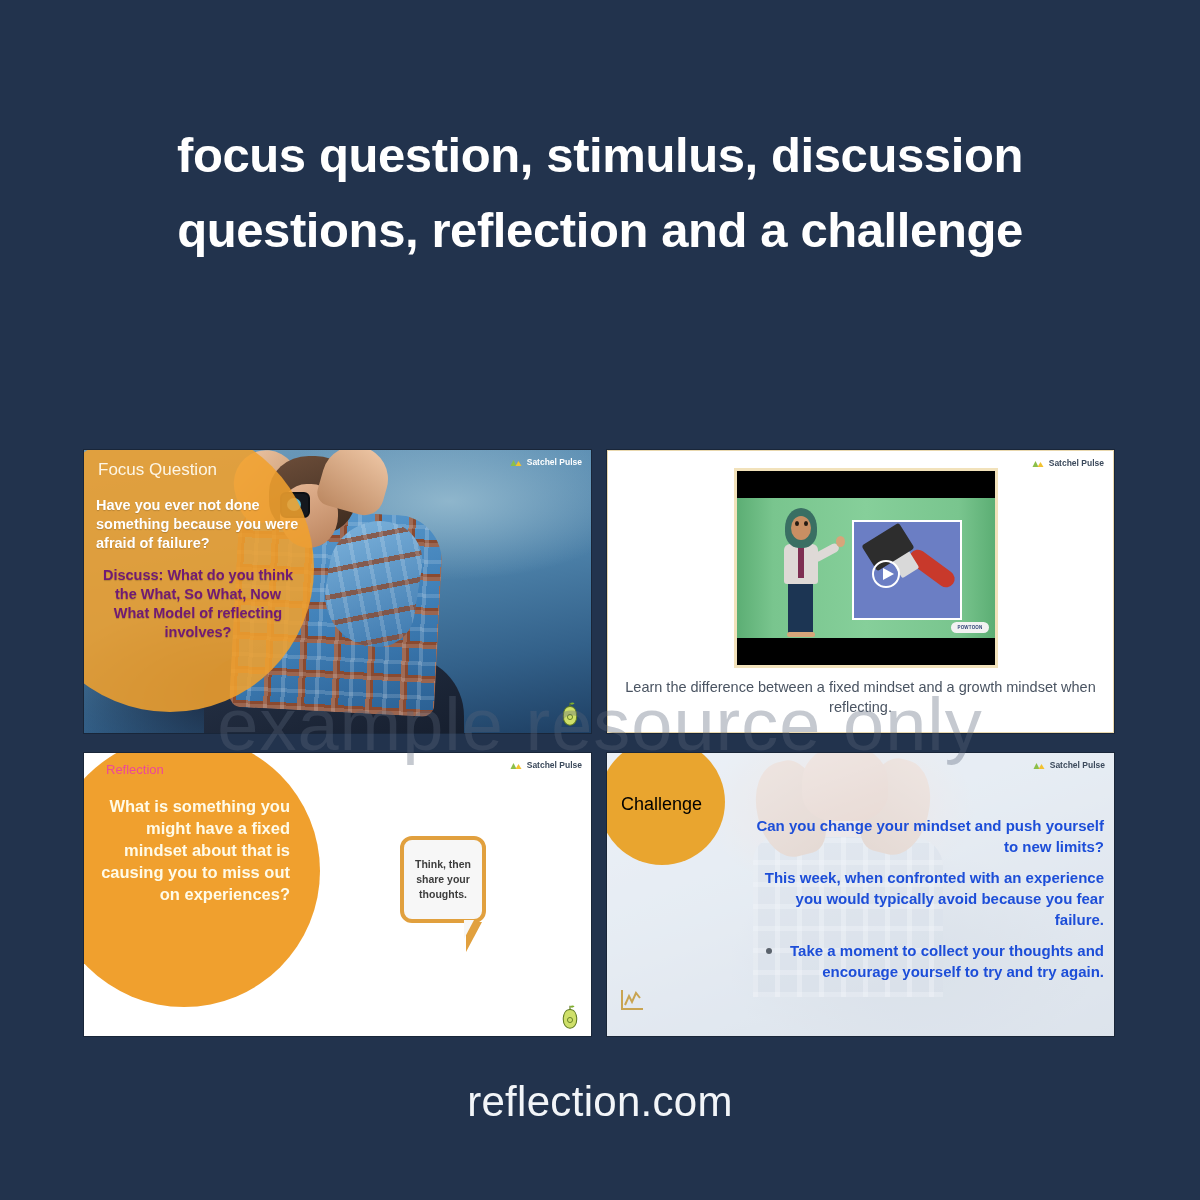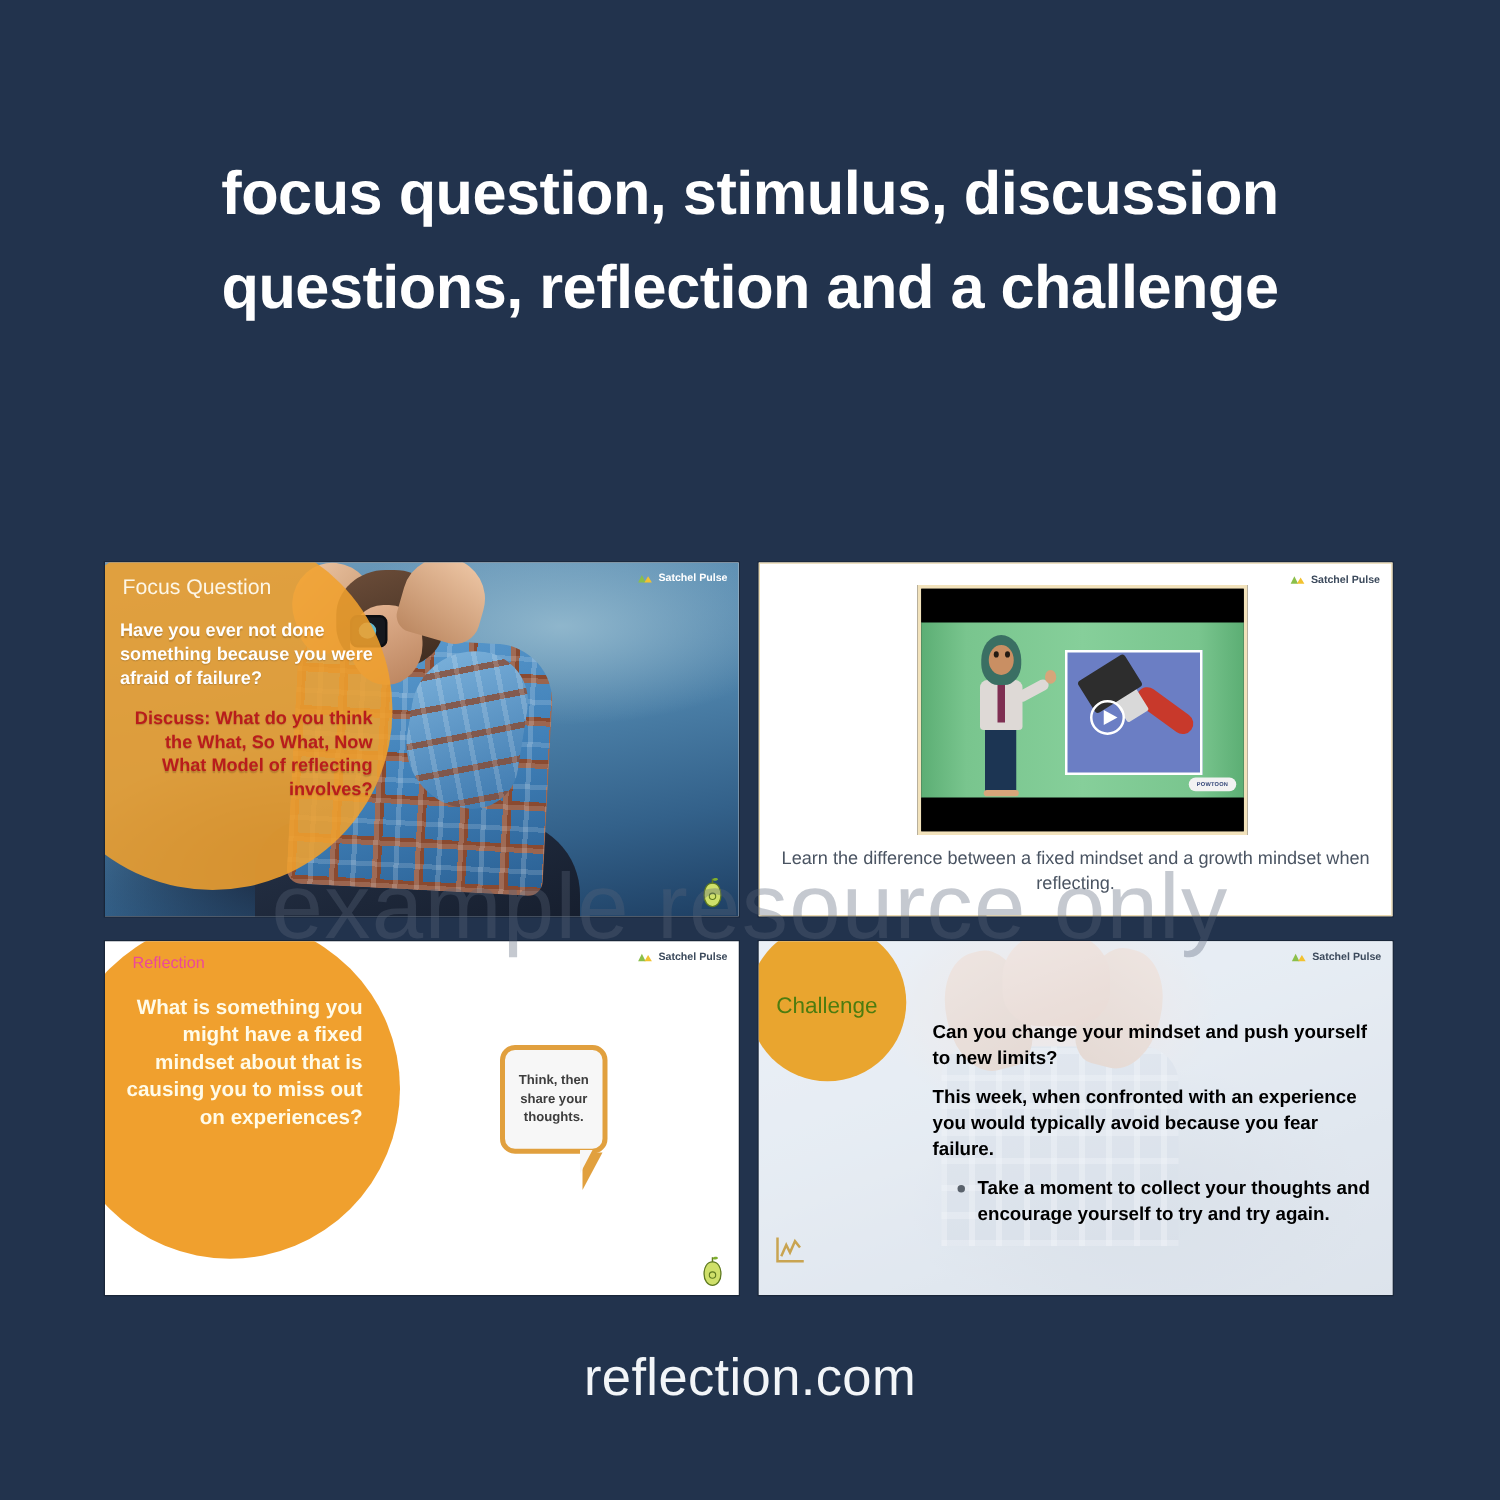--- a/index.html
+++ b/index.html
@@ -110,22 +110,22 @@
   .slide1-title{
     position:absolute;left:14px;top:10px;
     font-size:17px;color:#fdf6e6;font-weight:400;z-index:4;
   }
   .slide1-q{
     position:absolute;left:12px;top:46px;width:205px;z-index:4;
     color:#fff;font-weight:700;font-size:14.5px;line-height:19px;
     text-shadow:0 1px 1px rgba(0,0,0,.18);
   }
   .slide1-d{
-    position:absolute;left:14px;top:116px;width:200px;z-index:4;text-align:right;
-    color:#b91c1c;font-weight:700;font-size:14.5px;line-height:19px;
+    position:absolute;left:14px;top:116px;width:200px;z-index:4;text-align:center;
+    color:#701a75;font-weight:700;font-size:14.5px;line-height:19px;
     text-shadow:0 1px 1px rgba(0,0,0,.18);
   }
   .pear{position:absolute;right:12px;bottom:6px;width:18px;height:26px;z-index:9;}
 
   
   .s2{background:#ffffff;border:1px solid #e9d8ae;box-sizing:border-box;}
   .video-wrap{
     position:absolute;left:126px;top:17px;width:264px;height:200px;
     background:#000;border:3px solid #f2e2bb;box-sizing:border-box;
   }
@@ -228,25 +228,25 @@
   .ph4-body{position:absolute;left:146px;top:84px;width:190px;height:160px;border-radius:24px 30px 0 0;
     background:repeating-linear-gradient(90deg,rgba(255,255,255,.4) 0 5px,rgba(0,0,0,0) 5px 22px),
                repeating-linear-gradient(0deg,rgba(255,255,255,.35) 0 5px,rgba(0,0,0,0) 5px 22px),
                linear-gradient(165deg,#d8dfe8,#c6cfda);}
   .ph4-veil{position:absolute;inset:0;background:rgba(233,239,245,.55);}
   .circle4{
     position:absolute;left:-8px;top:-14px;width:126px;height:126px;border-radius:50%;
     background:#e9a52f;
   }
   .slide4-title{
-    position:absolute;left:14px;top:41px;font-size:18px;color:#4d7c0f;font-weight:400;z-index:5;
+    position:absolute;left:14px;top:41px;font-size:18px;color:#000000;font-weight:400;z-index:5;
   }
   .slide4-body{
     position:absolute;left:139px;top:62px;width:358px;z-index:5;
-    color:#000000;font-weight:700;font-size:15px;line-height:21px;
+    color:#1d4ed8;font-weight:700;font-size:15px;line-height:21px;text-align:right;
   }
   .slide4-body p{margin:0 0 10px 0;}
   .slide4-bullets{margin:0;padding:0 0 0 36px;list-style:none;}
   .slide4-bullets li{position:relative;line-height:21px;}
   .slide4-bullets li:before{
     content:"";position:absolute;left:-16px;top:8px;width:6px;height:6px;border-radius:50%;background:#5a626c;
   }
   .chart-ic{position:absolute;left:12px;bottom:24px;width:26px;height:24px;z-index:6;}
 
   

